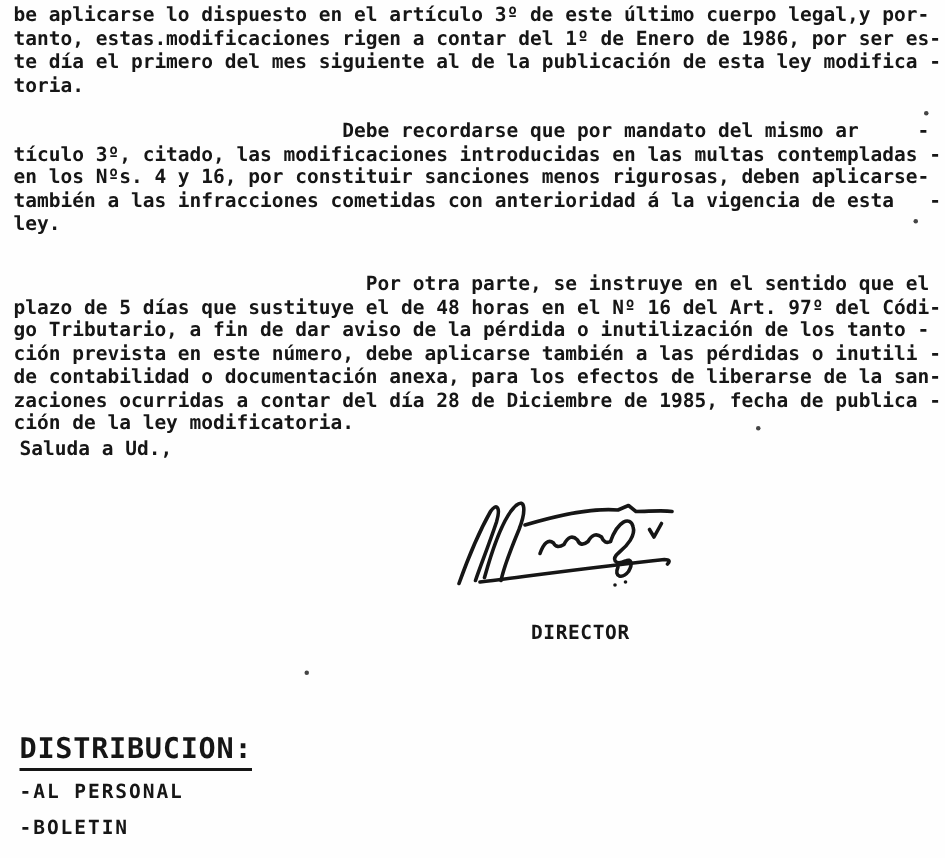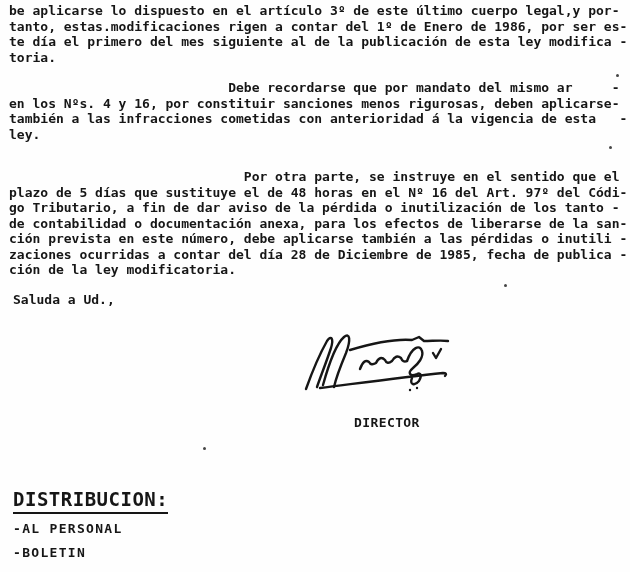--- a/index.html
+++ b/index.html
@@ -93,31 +93,32 @@
 
   <div class="para" style="top:3px">
     <div class="line">be aplicarse lo dispuesto en el artículo 3º de este último cuerpo legal,y por-</div>
     <div class="line">tanto, estas.modificaciones rigen a contar del 1º de Enero de 1986, por ser es-</div>
     <div class="line">te día el primero del mes siguiente al de la publicación de esta ley modifica -</div>
     <div class="line">toria.</div>
   </div>
 
   <div class="para" style="top:80px">
     <div class="line">                            Debe recordarse que por mandato del mismo ar     -</div>
+    <div class="line">tículo 3º, citado, las modificaciones introducidas en las multas contempladas -</div>
     <div class="line">en los Nºs. 4 y 16, por constituir sanciones menos rigurosas, deben aplicarse-</div>
     <div class="line">también a las infracciones cometidas con anterioridad á la vigencia de esta   -</div>
     <div class="line">ley.</div>
   </div>
 
-  <div class="para" style="top:169px">
+  <div class="para" style="top:182px">
     <div class="line">                              Por otra parte, se instruye en el sentido que el</div>
     <div class="line">plazo de 5 días que sustituye el de 48 horas en el Nº 16 del Art. 97º del Códi-</div>
     <div class="line">go Tributario, a fin de dar aviso de la pérdida o inutilización de los tanto -</div>
+    <div class="line">ción prevista en este número, debe aplicarse también a las pérdidas o inutili -</div>
     <div class="line">de contabilidad o documentación anexa, para los efectos de liberarse de la san-</div>
-    <div class="line">ción prevista en este número, debe aplicarse también a las pérdidas o inutili -</div>
     <div class="line">zaciones ocurridas a contar del día 28 de Diciembre de 1985, fecha de publica -</div>
     <div class="line">ción de la ley modificatoria.</div>
   </div>
 
   <div class="closing">Saluda a Ud.,</div>
 
   <div class="signature-wrap">
     <svg width="152" height="64" viewBox="0 0 152 64" fill="none" stroke="currentColor" stroke-width="2.4" stroke-linecap="round" stroke-linejoin="round" aria-hidden="true">
       <path d="M 6,58 C 11,44 18,26 27,10 C 31,4 34,7 31,17 C 26,32 20,47 17,56"></path>
       <path d="M 23,54 C 28,36 36,13 44,6 C 50,1 51,9 46,22 C 41,34 36,47 34,56"></path>

